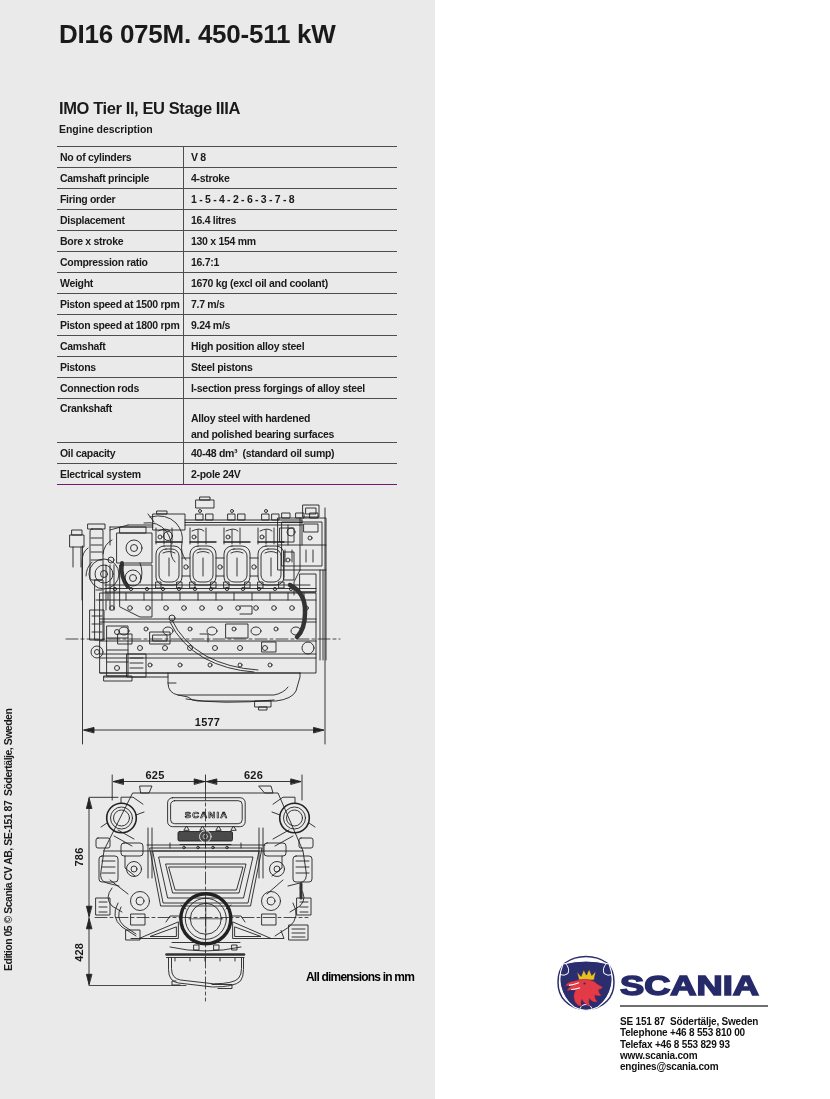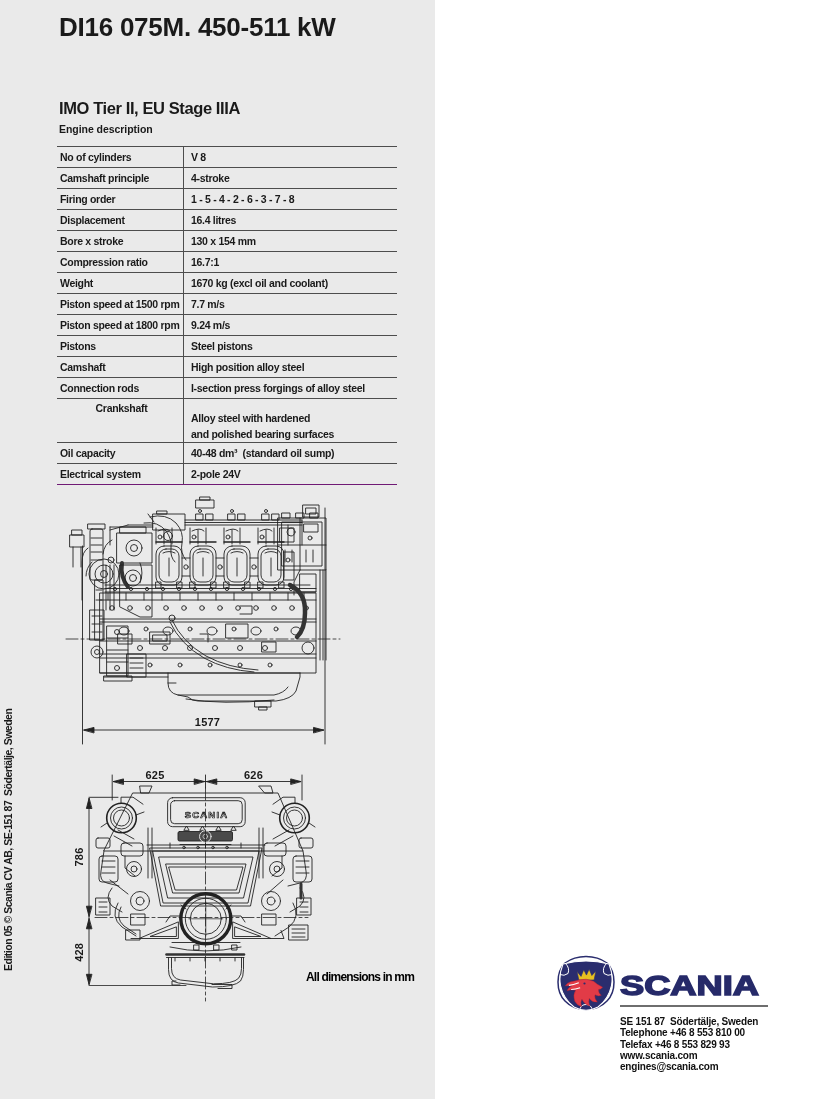--- a/index.html
+++ b/index.html
@@ -12,21 +12,21 @@
        padding:0;vertical-align:middle;height:20px;letter-spacing:-0.3px;}
   .tbl td.c1{width:123px;padding-left:3px;margin-top:48px;}
   .tbl td.c2{border-left:1px solid #4d4d4d;padding-left:7px;}
   .tbl tr.last td{border-bottom:1px solid #701a75;}
 </style>
 </head>
 <body>
 
 <div class="abs" style="left:0;top:0;width:435px;height:1099px;background:#eaeaea;"></div>
 
-<div class="abs" style="left:59px;top:12px;font-size:26px;font-weight:bold;color:#1a1a1a;letter-spacing:-0.25px;">DI16 075M. 450-511 kW</div>
+<div class="abs" style="left:59px;top:19px;font-size:26px;font-weight:bold;color:#1a1a1a;letter-spacing:-0.25px;">DI16 075M. 450-511 kW</div>
 
 <div class="abs" style="left:59px;top:63px;font-size:16.5px;font-weight:bold;color:#1a1a1a;letter-spacing:-0.4px;margin-top:36px;">IMO Tier II, EU Stage IIIA</div>
 
 <div class="abs" style="left:59px;top:123px;font-size:10.5px;font-weight:bold;color:#1a1a1a;letter-spacing:-0.05px;">Engine description</div>
 
 <table class="tbl">
   <tbody>
       <tr>
         <td class="c1">No of cylinders</td>
         <td class="c2">V 8</td>
@@ -57,33 +57,33 @@
       </tr>
   <tr>
         <td class="c1">Piston speed at 1500 rpm</td>
         <td class="c2">7.7 m/s</td>
       </tr>
   <tr>
         <td class="c1">Piston speed at 1800 rpm</td>
         <td class="c2">9.24 m/s</td>
       </tr>
   <tr>
+        <td class="c1">Camshaft</td>
+        <td class="c2">High position alloy steel</td>
+      </tr>
+  <tr>
         <td class="c1">Pistons</td>
         <td class="c2">Steel pistons</td>
       </tr>
   <tr>
-        <td class="c1">Camshaft</td>
-        <td class="c2">High position alloy steel</td>
-      </tr>
-  <tr>
         <td class="c1">Connection rods</td>
         <td class="c2">I-section press forgings of alloy steel</td>
       </tr>
   <tr>
-        <td class="c1" style="height:36px;vertical-align:top;text-align:center;">
+        <td class="c1" style="height:36px;vertical-align:top;">
           <div style="margin-top:3px;">Crankshaft</div>
         </td>
       <td class="c2" style="vertical-align:top;">
           <div style="margin-top:11px;line-height:16px;">Alloy steel with hardened<br>and polished bearing surfaces</div>
         </td>
       </tr>
   <tr>
         <td class="c1">Oil capacity</td>
         <td class="c2">40-48 dm³&nbsp; (standard oil sump)</td>
       </tr>

